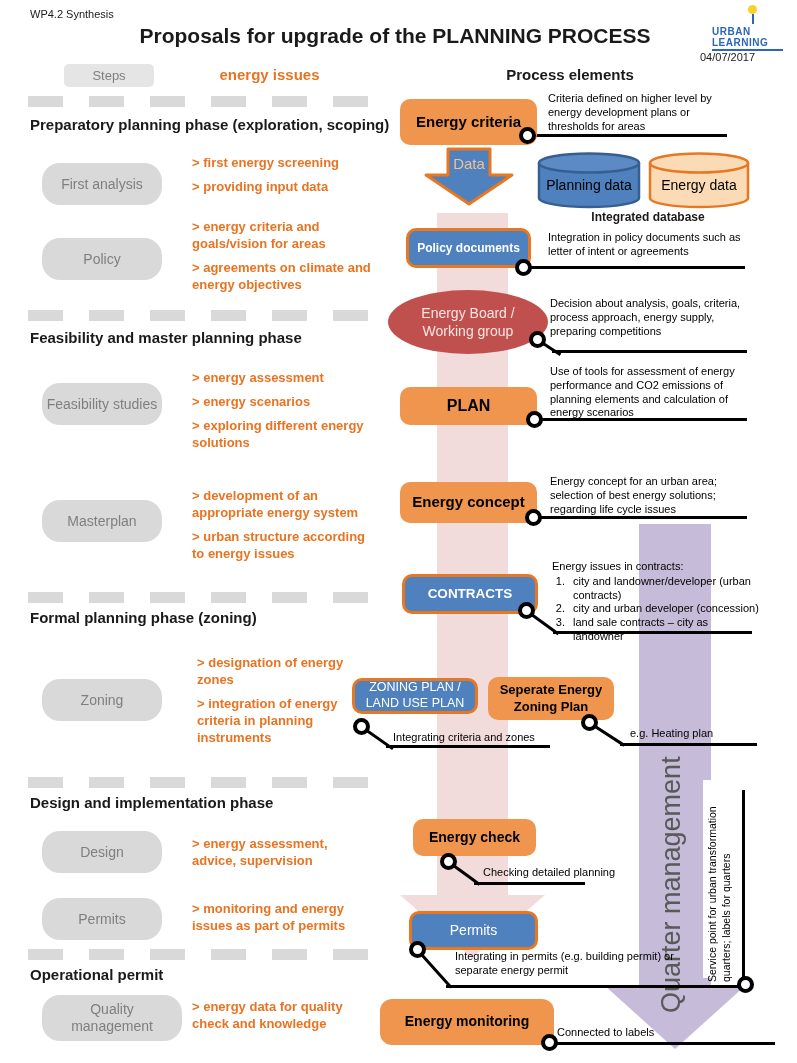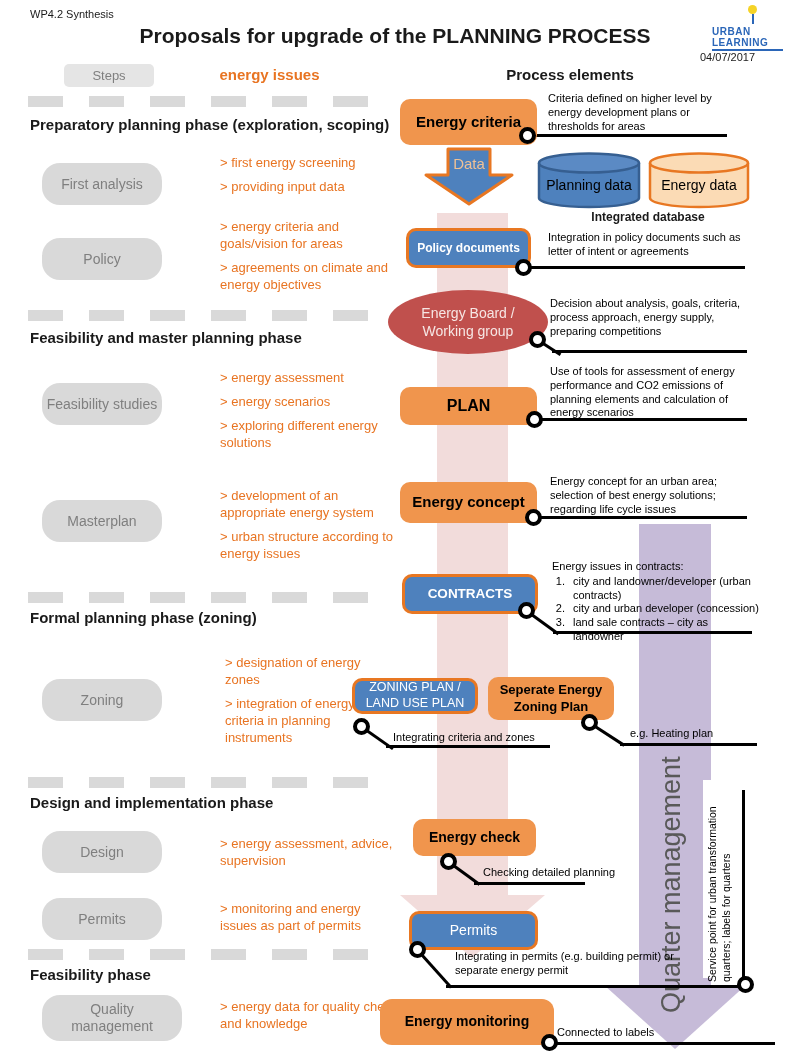--- a/index.html
+++ b/index.html
@@ -22,21 +22,21 @@
   .pe-hdr{left:505px;top:66px;width:130px;text-align:center;font-size:15px;font-weight:bold;}
   
   .dashes{left:28px;width:340px;height:11px;z-index:1;
           background:repeating-linear-gradient(90deg,#D9D9D9 0 35px,transparent 35px 61px);}
   
   .phase{left:30px;font-size:15px;font-weight:bold;z-index:2;}
   
   .step{left:42px;width:120px;background:#D9D9D9;border-radius:18px;color:#7F7F7F;font-size:14px;
         display:flex;align-items:center;justify-content:center;text-align:center;line-height:1.2;z-index:3;}
   
-  .issues{left:192px;width:180px;color:#E87422;font-size:13px;font-weight:normal;line-height:1.3;z-index:2;margin-left:28px;}
+  .issues{left:192px;width:180px;color:#E87422;font-size:13px;font-weight:bold;line-height:1.3;z-index:2;}
   .issues div{margin-bottom:7px;}
   
   .band{z-index:1;}
   .tri{width:0;height:0;z-index:1;}
   
   .pbox{border-radius:10px;display:flex;align-items:center;justify-content:center;text-align:center;
         line-height:1.25;z-index:3;box-sizing:border-box;}
   .orange{background:#F0954D;color:#000;font-weight:bold;}
   .blue{background:#4E81BD;border:3px solid #E87722;color:#fff;}
   .ellipse{border-radius:50%;background:#C0504D;color:#F6E6E4;display:flex;align-items:center;
@@ -78,21 +78,21 @@
   <div class="abs dashes" style="top:96px"></div>
   <div class="abs dashes" style="top:310px"></div>
   <div class="abs dashes" style="top:592px"></div>
   <div class="abs dashes" style="top:777px"></div>
   <div class="abs dashes" style="top:949px"></div>
 
   <div class="abs phase" style="top:116px">Preparatory planning phase (exploration, scoping)</div>
   <div class="abs phase" style="top:329px">Feasibility and master planning phase</div>
   <div class="abs phase" style="top:609px">Formal planning phase (zoning)</div>
   <div class="abs phase" style="top:794px">Design and implementation phase</div>
-  <div class="abs phase" style="top:966px">Feasibility phase</div>
+  <div class="abs phase" style="top:966px">Operational permit</div>
 
   <div class="abs band" style="left:437px;top:213px;width:71px;height:682px;background:#F2DCDB;"></div>
   <div class="abs tri" style="left:400px;top:895px;border-left:72px solid transparent;border-right:73px solid transparent;border-top:63px solid #F2DCDB;"></div>
   <div class="abs band" style="left:639px;top:524px;width:72px;height:461px;background:#C6BBD8;"></div>
   <div class="abs tri" style="left:604px;top:985px;border-left:71px solid transparent;border-right:71px solid transparent;border-top:64px solid #C6BBD8;"></div>
 
   <div class="abs step" style="top:163px;height:42px">First analysis</div>
   <div class="abs step" style="top:238px;height:42px">Policy</div>
   <div class="abs step" style="top:383px;height:42px">Feasibility studies</div>
   <div class="abs step" style="top:500px;height:42px">Masterplan</div>

